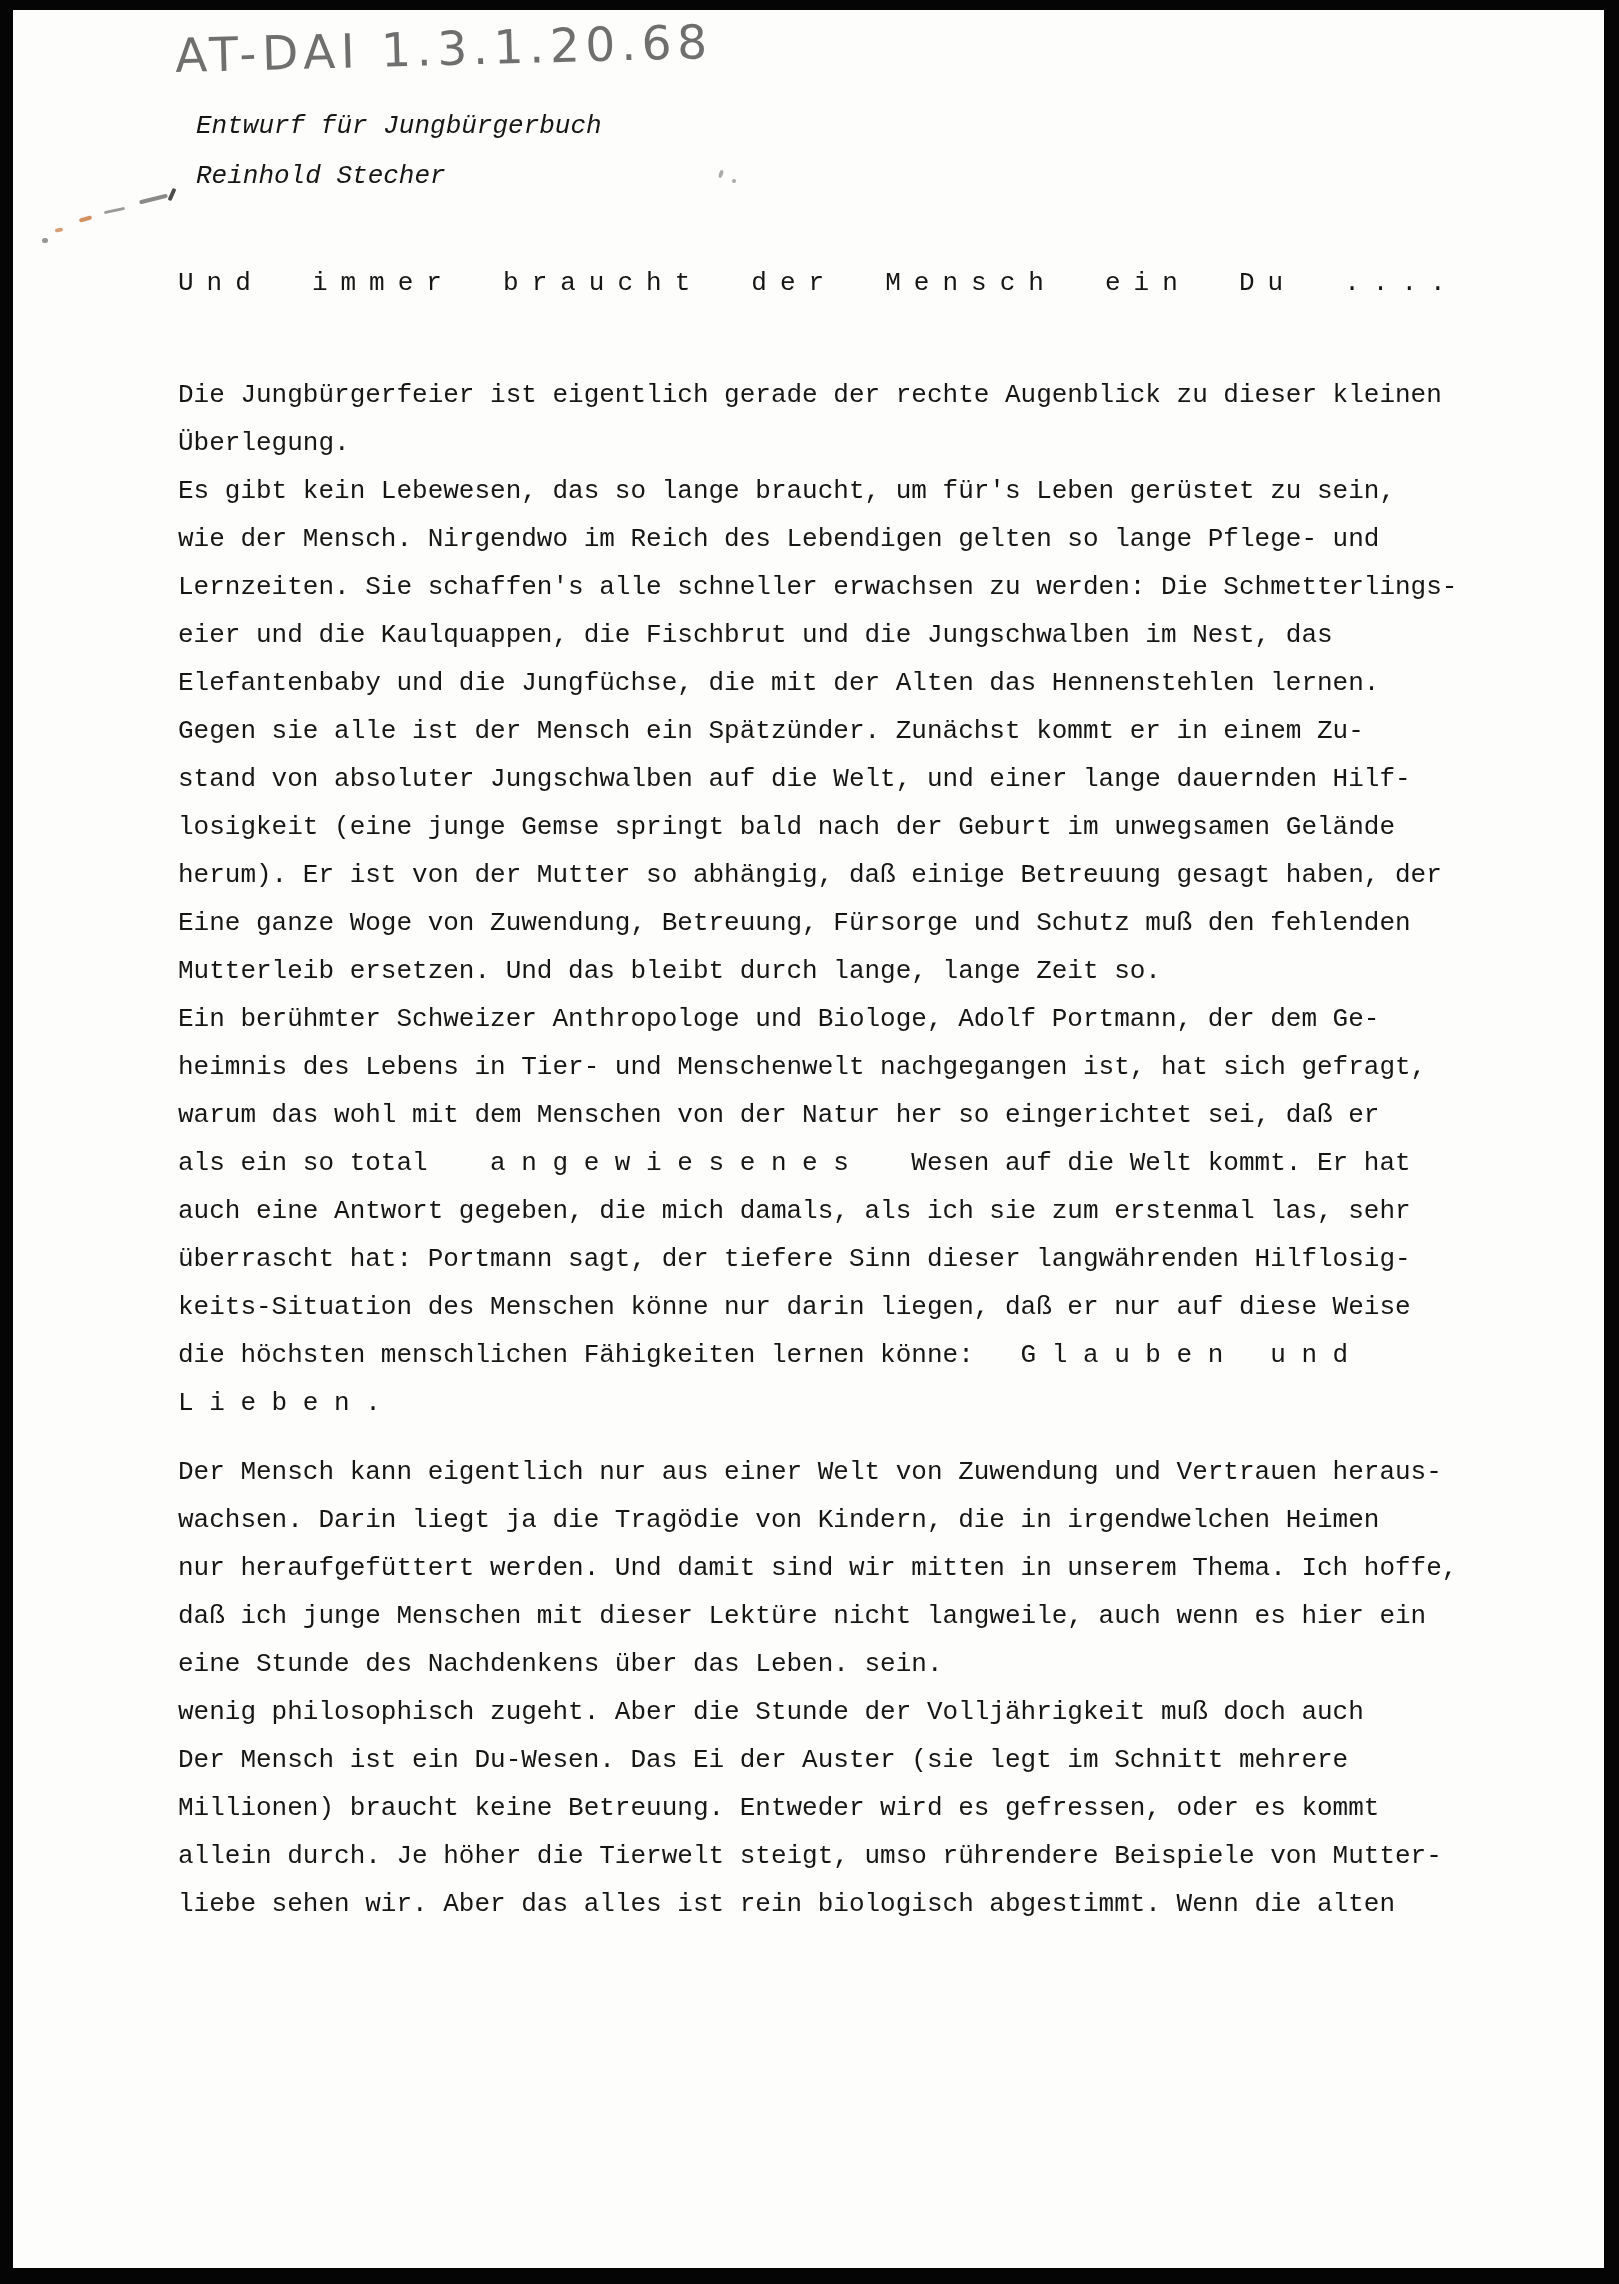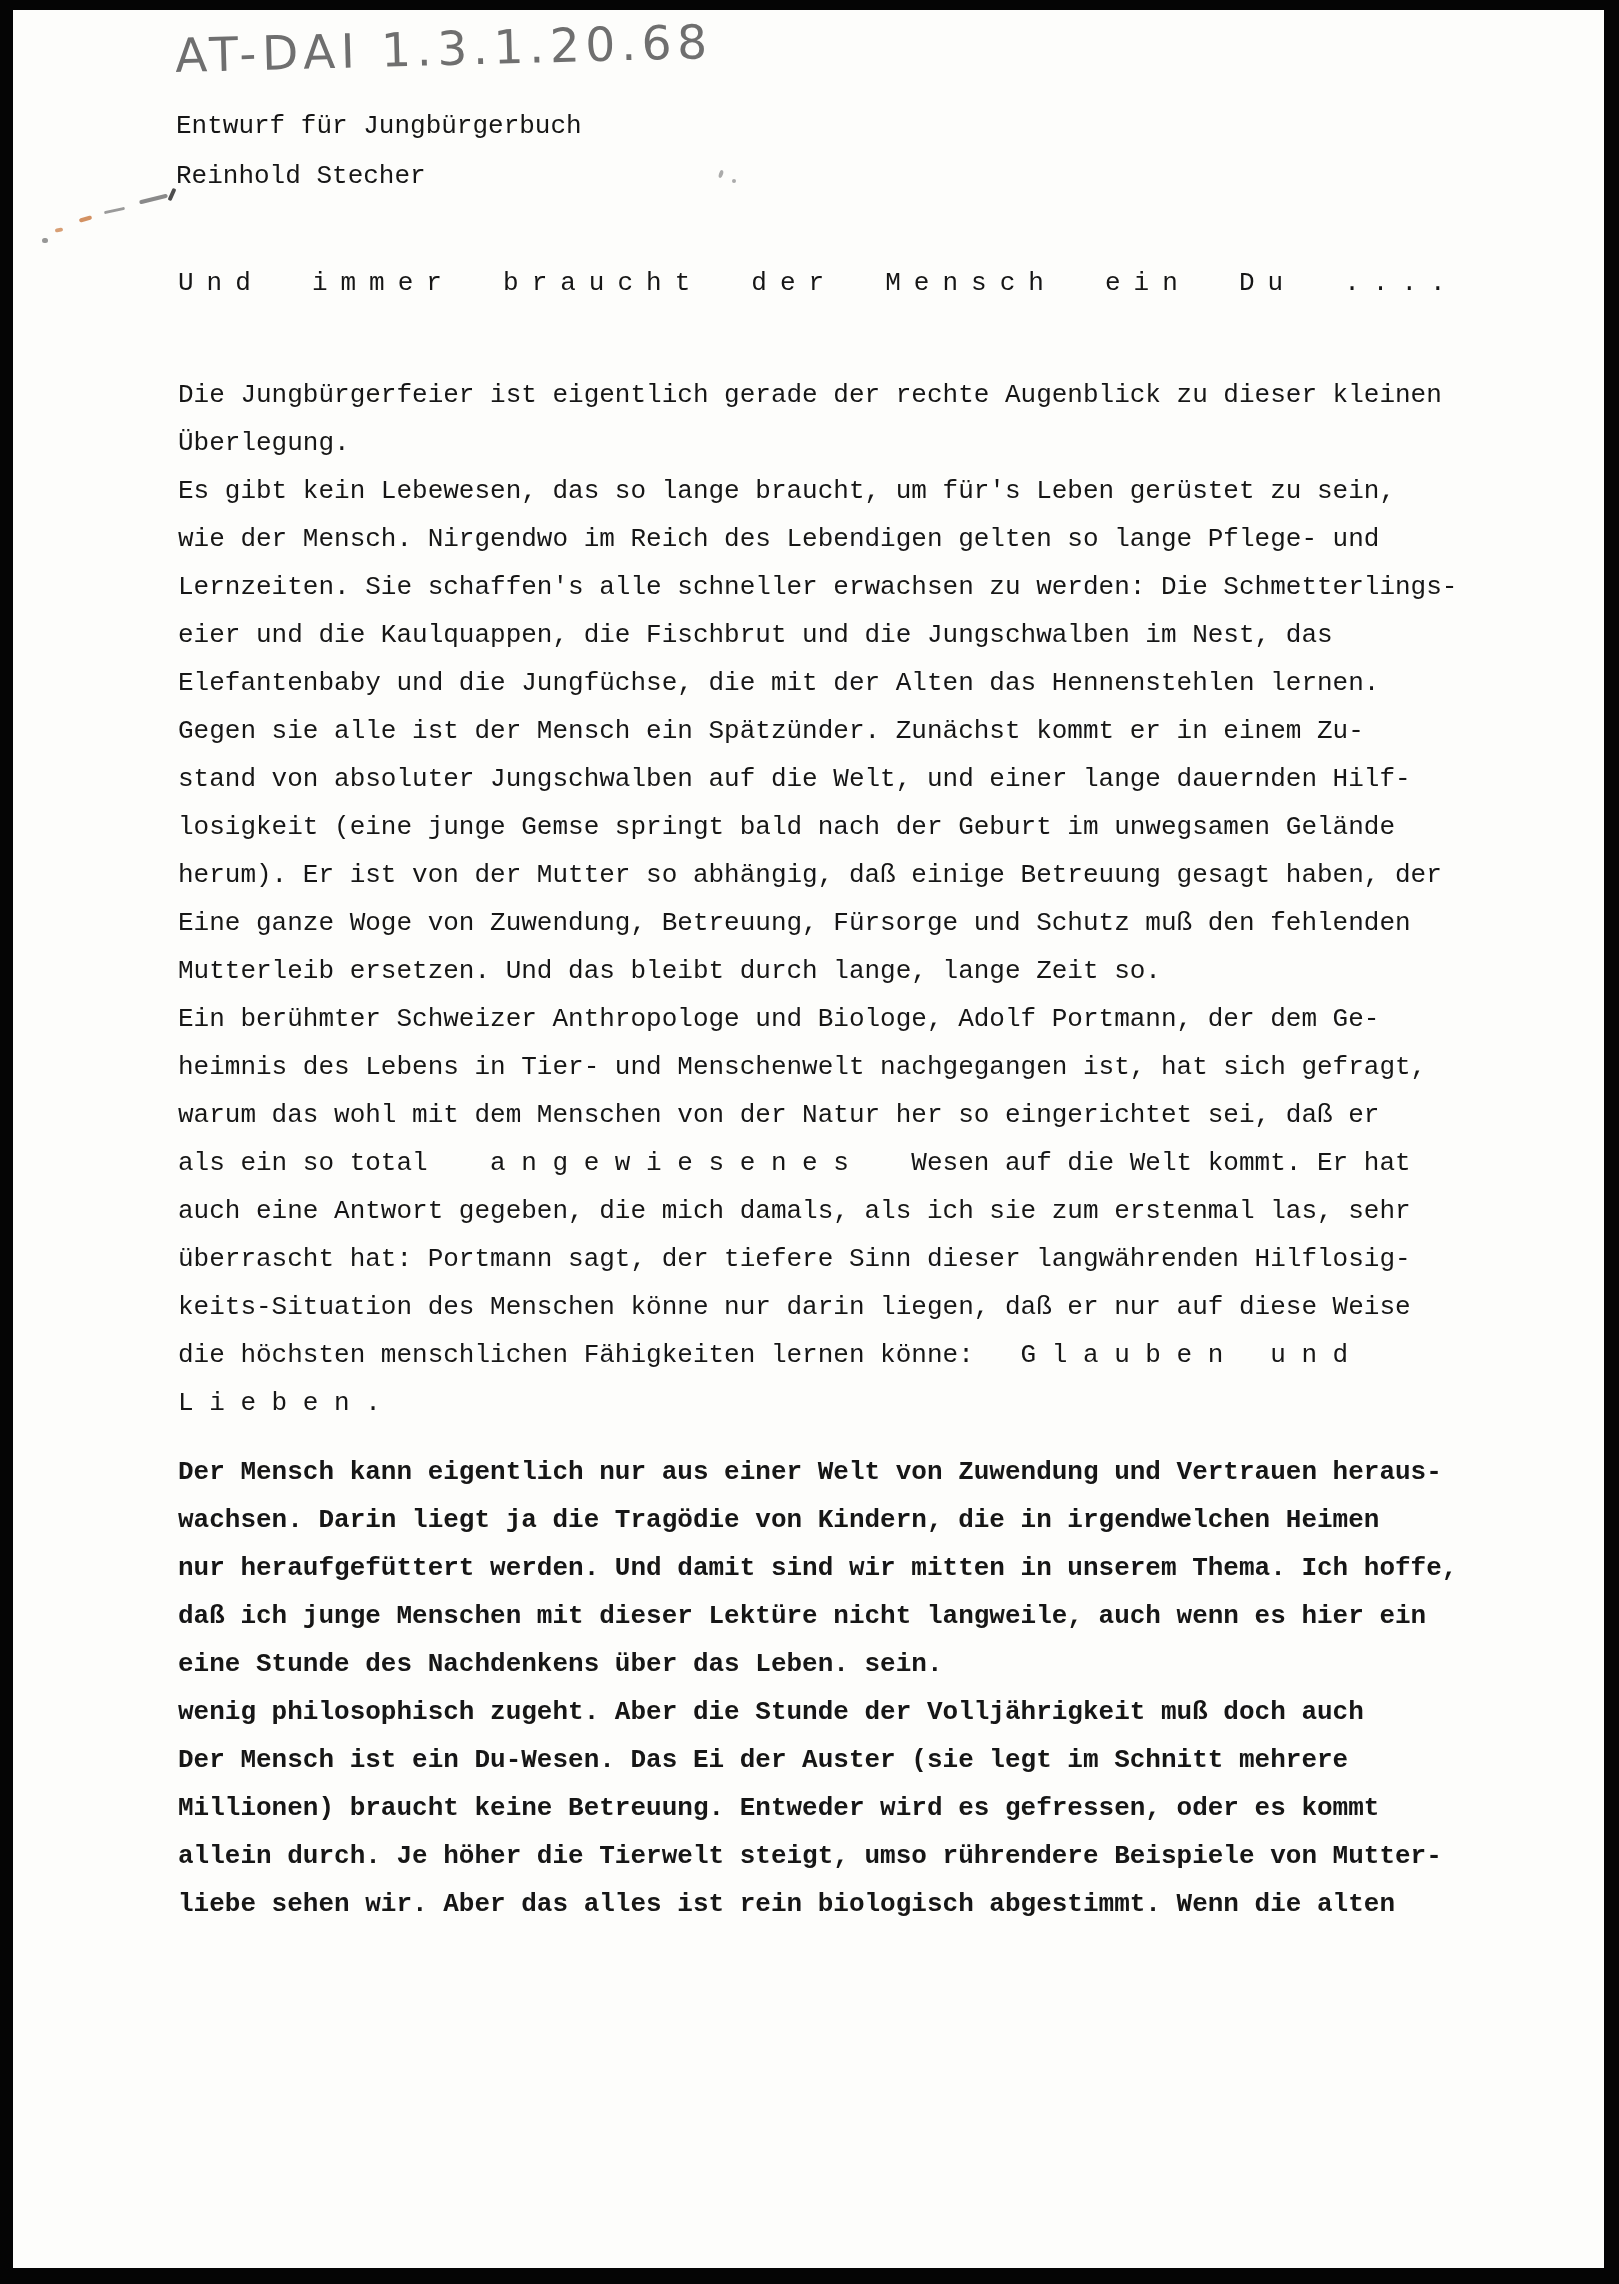--- a/index.html
+++ b/index.html
@@ -35,31 +35,31 @@
   .sq4 { width: 8px; height: 4px; background: #c8763c; border-radius: 2.4px; transform: rotate(-10deg); left: 13px; top: 32px; opacity: .7; }
   .sq5 { width: 4px; height: 13px; background: #4d4d4d; border-radius: 1.6px; transform: rotate(24deg); left: 128px; top: -8px; }
   .sq6 { width: 5.7px; height: 5.7px; background: #7d7d7d; border-radius: 50%; left: 0px; top: 42px; opacity: .8; }
   
   .pencil-dots { position: absolute; left: 706px; top: 160px; width: 24px; height: 16px; }
   .pencil-dots span { position: absolute; display: block; background: #8f8f8f; border-radius: 50%; opacity: .75; }
   .pd1 { width: 4px; height: 8px; left: 0; top: 0; transform: rotate(18deg); }
   .pd2 { width: 4px; height: 4px; left: 13px; top: 9.7px; }
   
   .typed { color: #161616; font-size: 26px; }
-  .header-block { position: absolute; left: 163px; top: 91px; }
+  .header-block { position: absolute; left: 183px; top: 91px; font-style: italic; }
   .hline { line-height: 50px; white-space: pre; }
   .title-line {
     position: absolute; left: 165px; top: 248px;
     line-height: 50px;
     letter-spacing: 0.5em;
     word-spacing: 0.75em;
     white-space: pre;
   }
   .body-block { position: absolute; left: 165px; top: 361px; right: 91px; }
-  .paragraph + .paragraph { margin-top: 21px; font-weight: bold; }
+  .paragraph + .paragraph { margin-top: 21px; }
   .tline { line-height: 48px; white-space: pre; }
 </style>
 </head>
 <body>
 
 <div class="paper">
 
   <div class="pencil-note">AT-DAI 1.3.1.20.68</div>
 
   <div class="squiggle">

